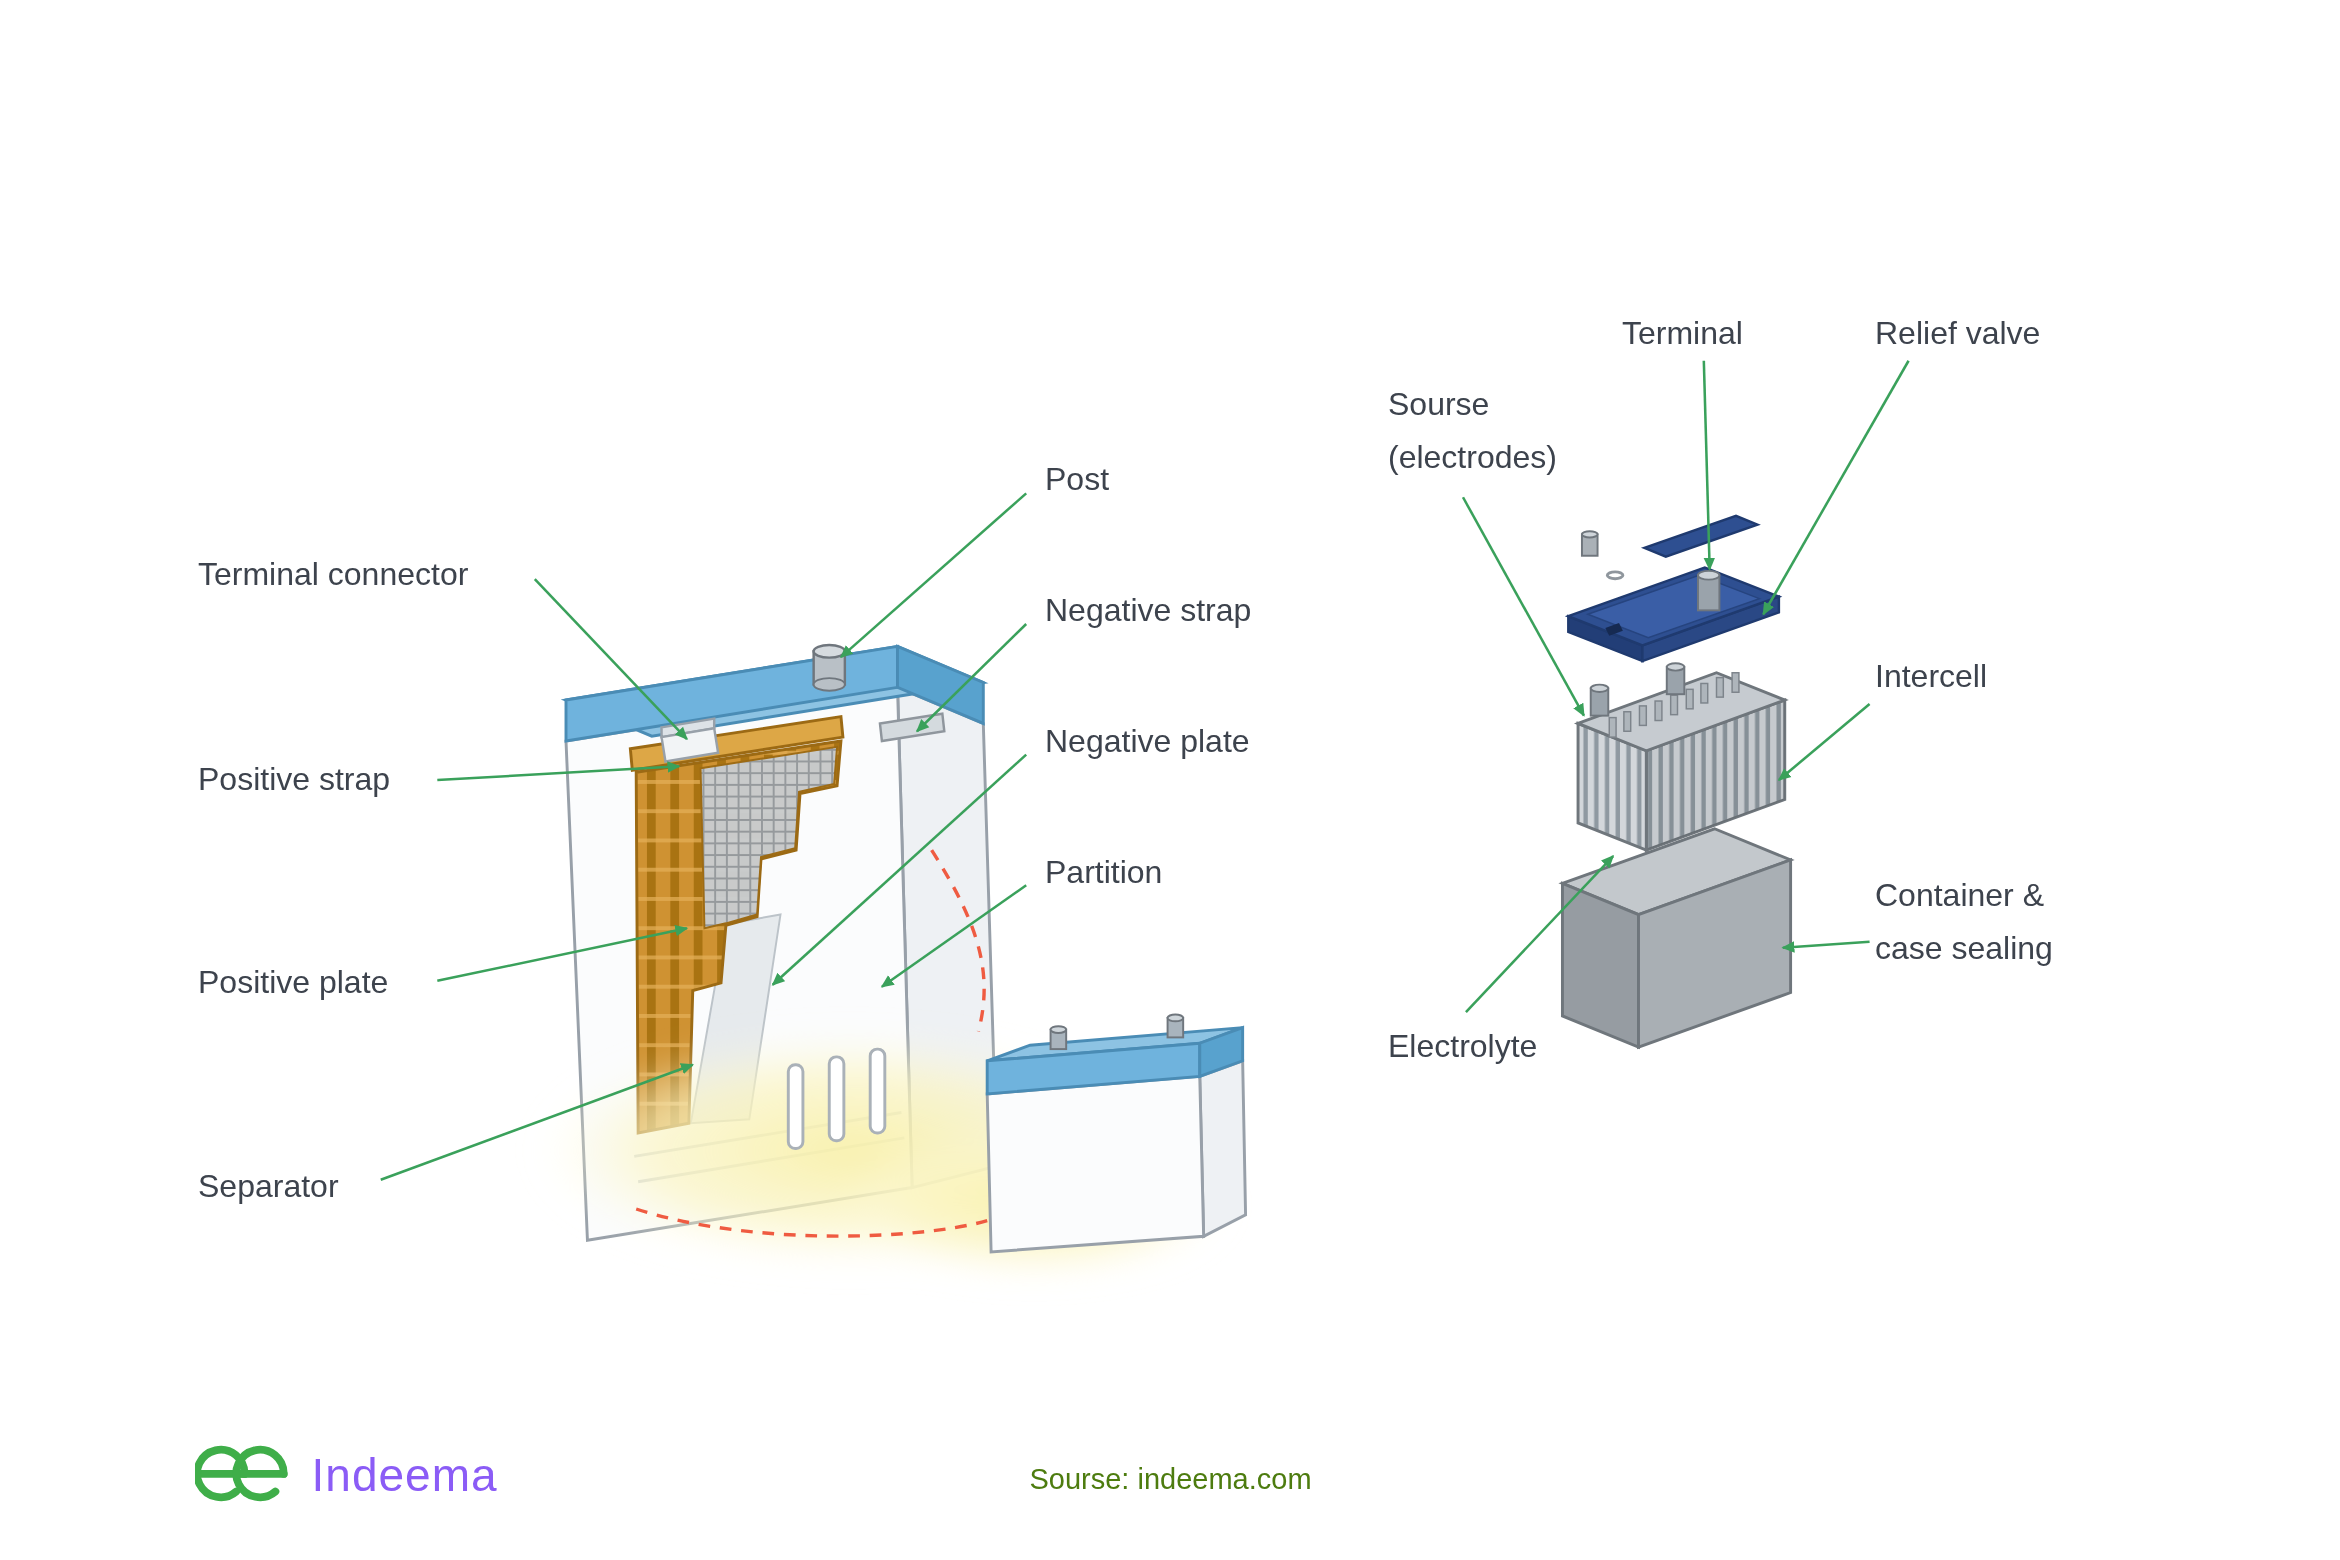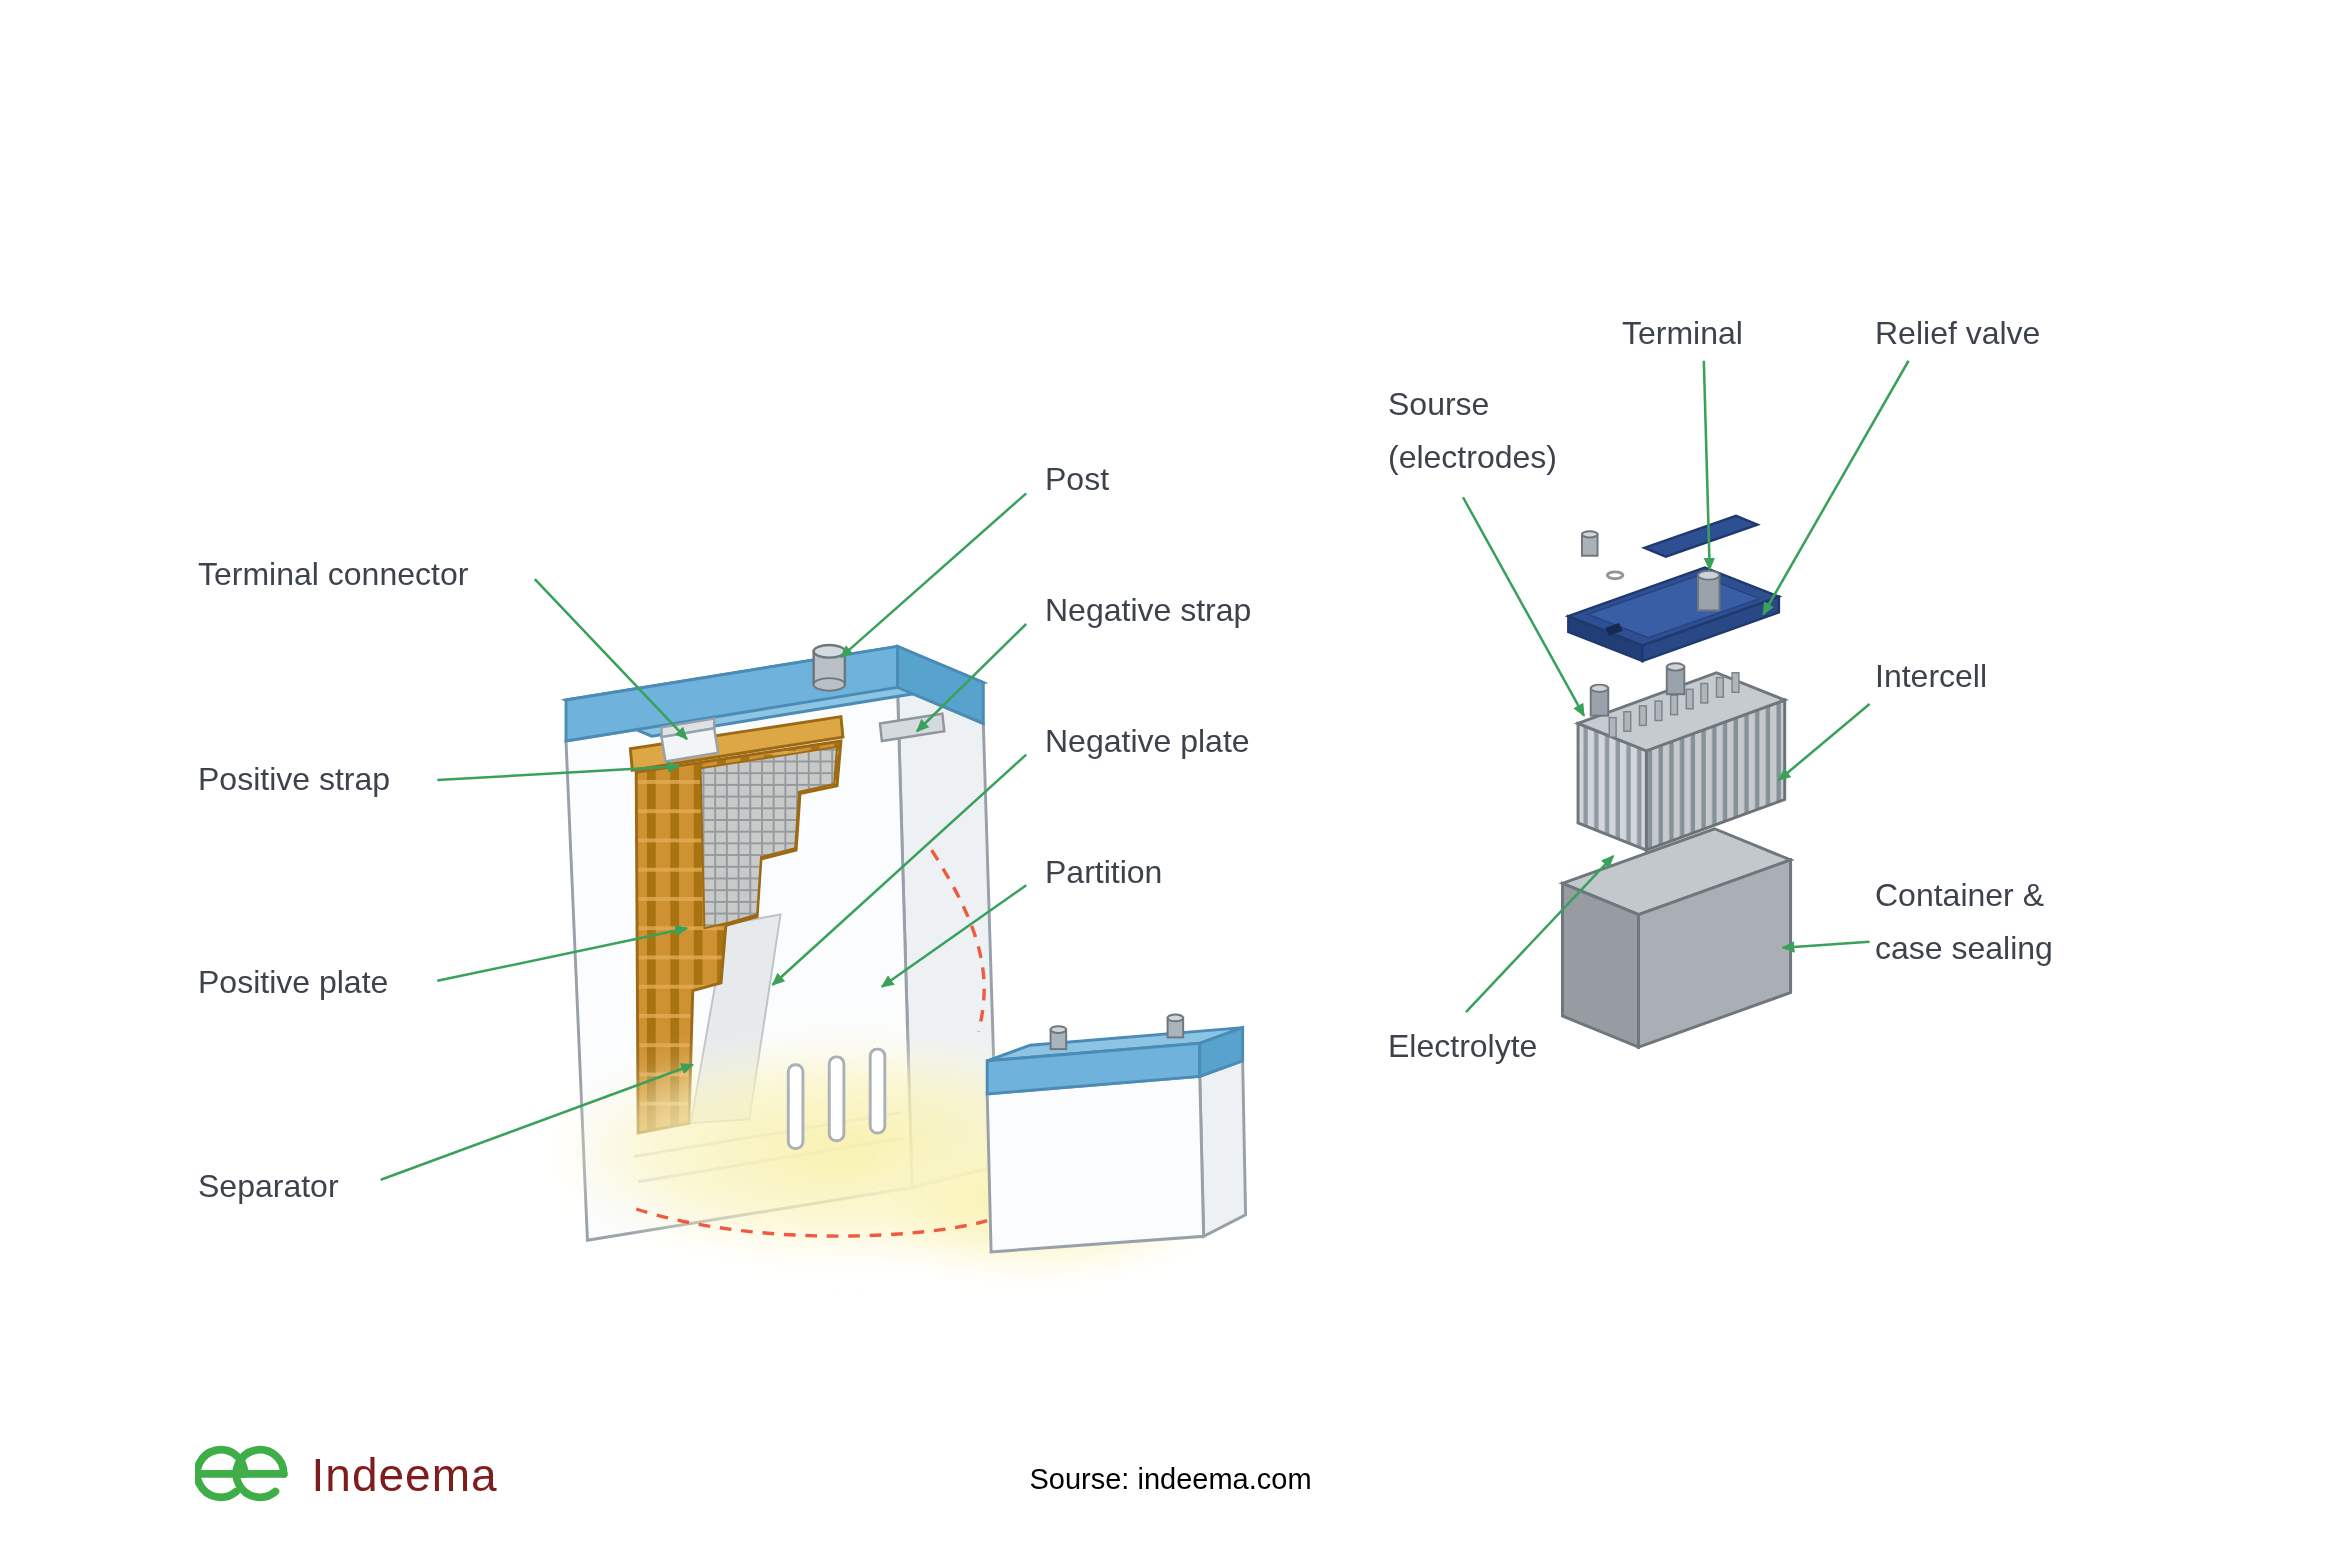--- a/index.html
+++ b/index.html
@@ -8,24 +8,24 @@
   .title {
     position:absolute; top:86px; left:0; width:2341px;
     text-align:center; font-size:62px; font-weight:800; color:#333b46; letter-spacing:0.5px;
   }
   .art { position:absolute; left:0; top:0; width:2341px; height:1560px; }
   .label {
     position:absolute; font-size:32px; color:#3d434d; line-height:53px; white-space:nowrap;
   }
   .label.wrap { white-space:normal; }
   .brand { position:absolute; left:195px; top:1445px; display:flex; align-items:center; gap:17.6px; }
-  .brand-name { font-size:46px; color:#7f1d1d; font-weight:500; letter-spacing:1px; }
+  .brand-name { font-size:46px; color:#8b5cf6; font-weight:500; letter-spacing:1px; }
   .source {
     position:absolute; left:0; top:1463px; width:2341px; text-align:center;
-    font-size:29px; color:#000000;
+    font-size:29px; color:#4d7c0f;
   }
 </style>
 </head>
 <body>
 
 <div class="canvas">
 
 
   <svg class="art" viewBox="0 0 2400 1600" xmlns="http://www.w3.org/2000/svg">
     <defs>

